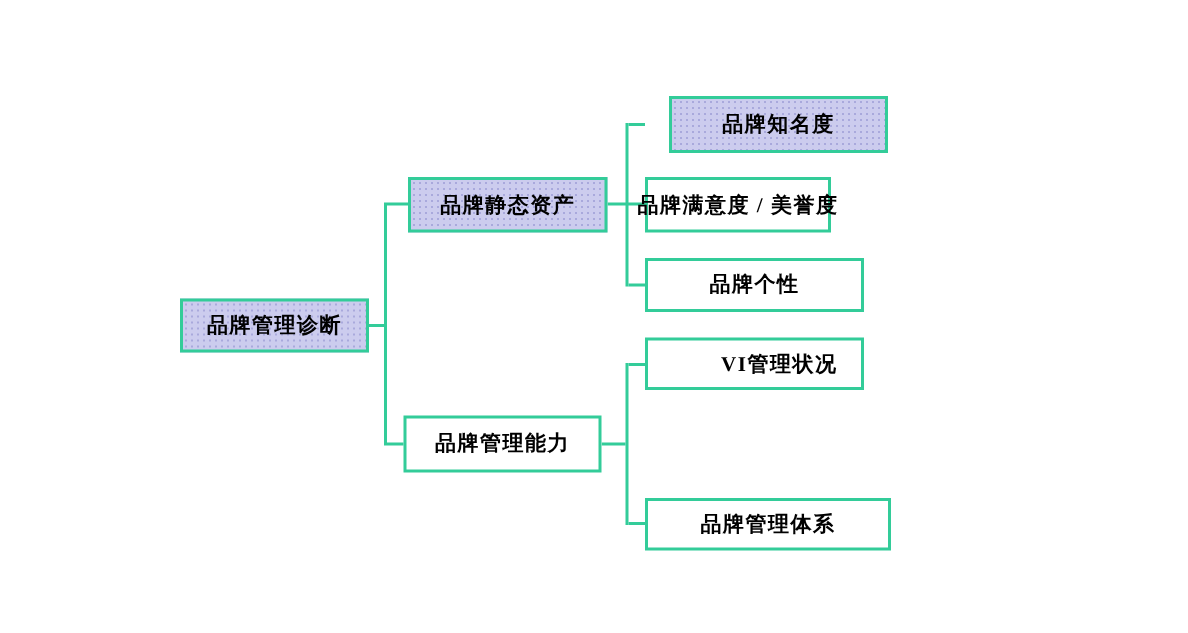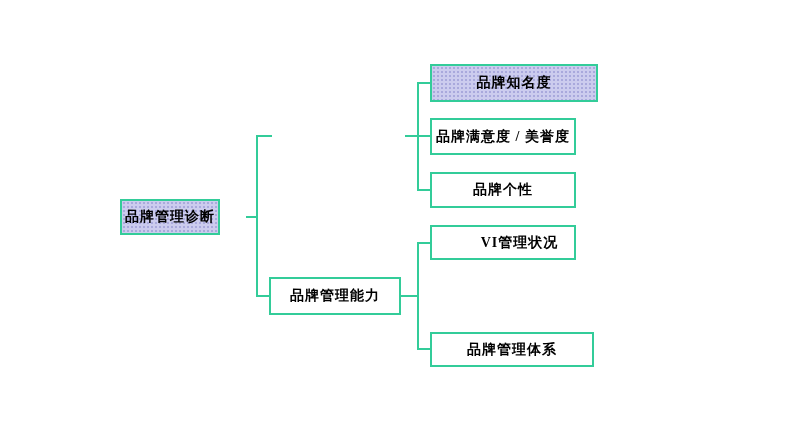--- a/index.html
+++ b/index.html
@@ -45,34 +45,37 @@
   <div class="edge" style="left:417px;top:82px;width:2px;height:109px;"></div>
   <div class="edge" style="left:419px;top:82px;width:11px;height:2px;"></div>
   <div class="edge" style="left:405px;top:135px;width:25px;height:2px;"></div>
   <div class="edge" style="left:419px;top:189px;width:11px;height:2px;"></div>
 
   <div class="edge" style="left:417px;top:242px;width:2px;height:108px;"></div>
   <div class="edge" style="left:419px;top:242px;width:11px;height:2px;"></div>
   <div class="edge" style="left:401px;top:295px;width:16px;height:2px;"></div>
   <div class="edge" style="left:419px;top:348px;width:11px;height:2px;"></div>
 
-  <div class="node lav" style="left:120px;top:199px;width:100px;height:36px;text-align:right;">
+  <div class="node lav" style="left:120px;top:199px;width:126px;height:36px;text-align:right;">
     <span>品牌管理诊断</span>
   </div>
 
+  <div class="node lav" style="left:272px;top:118px;width:133px;height:37px;">
+    <span>品牌静态资产</span>
+  </div>
 
   <div class="node" style="left:269px;top:277px;width:132px;height:38px;text-align:right;">
     <span>品牌管理能力</span>
   </div>
 
-  <div class="node lav" style="left:430px;top:64px;width:168px;height:38px;">
+  <div class="node lav" style="left:446px;top:64px;width:146px;height:38px;">
     <span>品牌知名度</span>
   </div>
 
-  <div class="node" style="left:430px;top:118px;width:146px;height:37px;">
+  <div class="node" style="left:430px;top:118px;width:124px;height:37px;">
     <span>品牌满意度 / 美誉度</span>
   </div>
 
   <div class="node" style="left:430px;top:172px;width:146px;height:36px;justify-content:center;">
     <span>品牌个性</span>
   </div>
 
   <div class="node" style="left:430px;top:225px;width:146px;height:35px;padding-left:33px;">
     <span>VI管理状况</span>
   </div>

